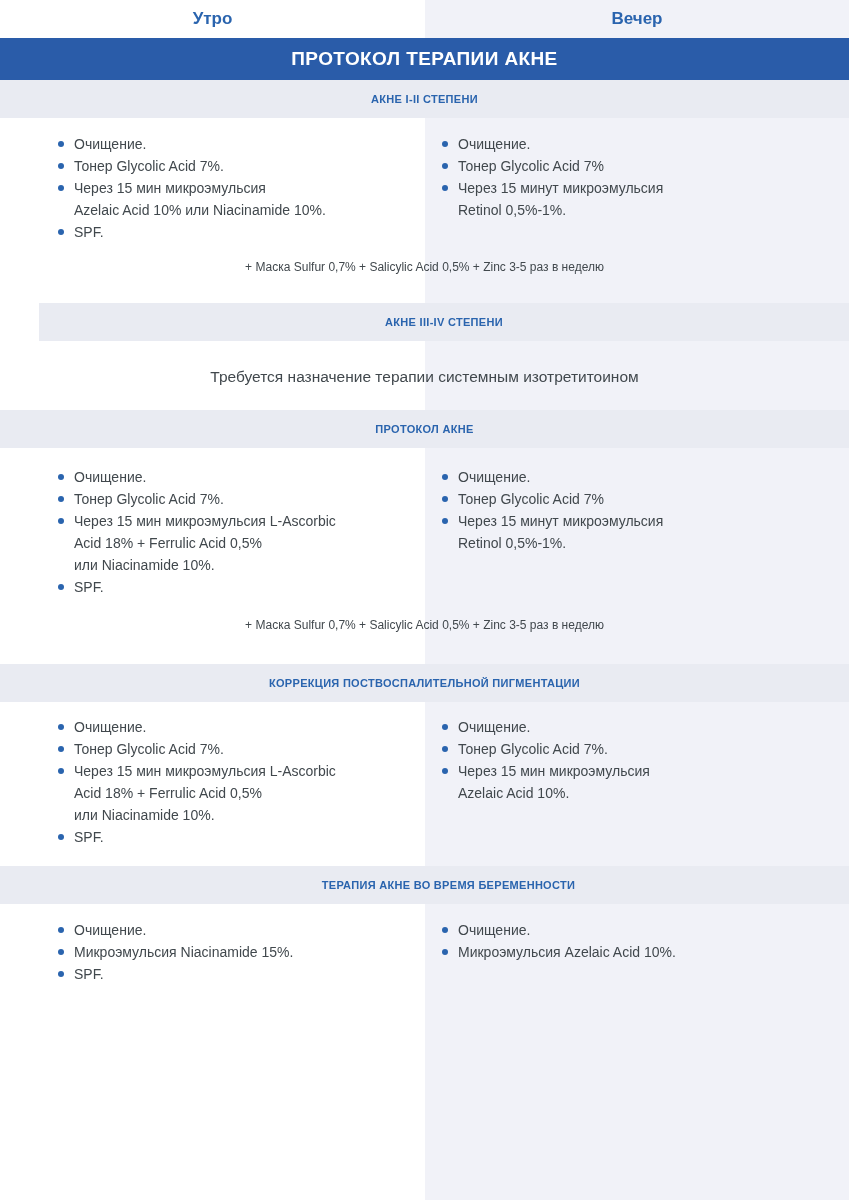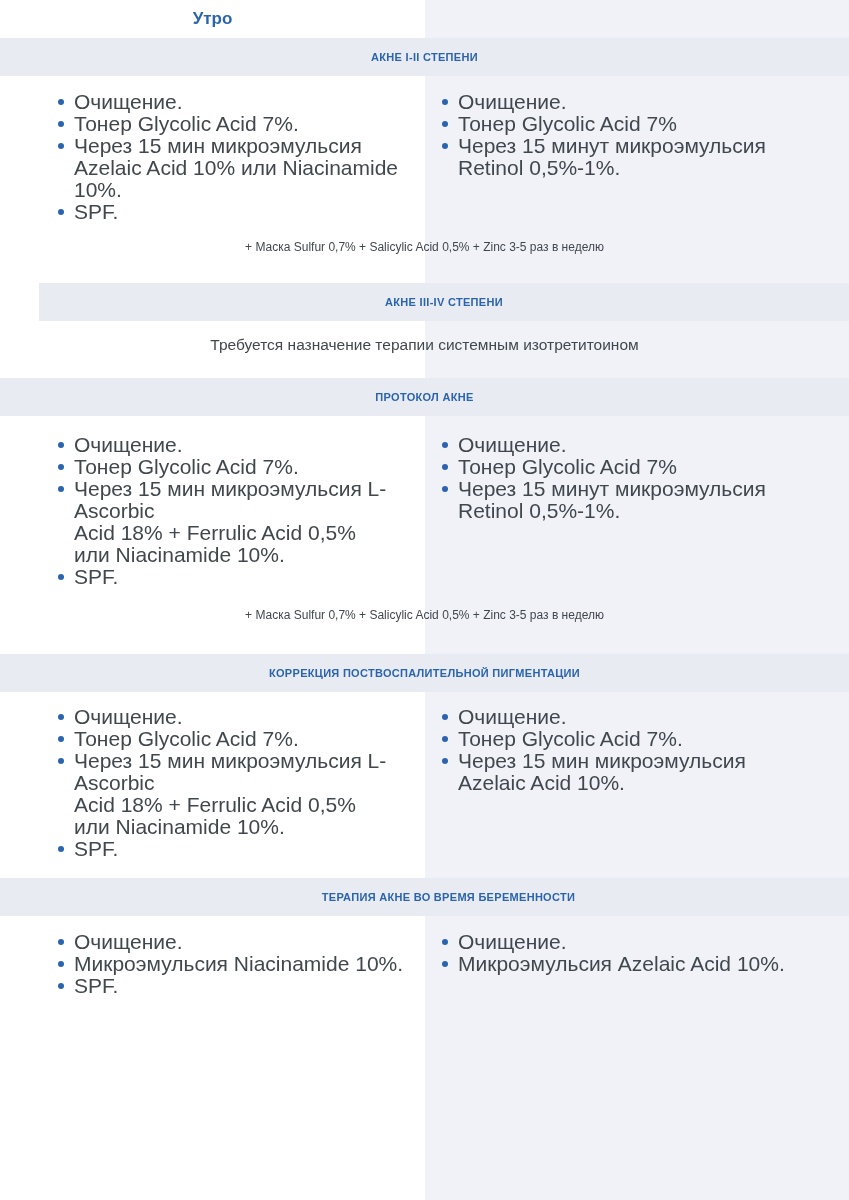--- a/index.html
+++ b/index.html
@@ -64,21 +64,21 @@
 
   .cols { display: flex; }
   .col { padding-top: 15px; }
   .col.morning { width: 425px; padding-left: 57px; padding-right: 10px; }
   .col.evening { width: 424px; padding-left: 16px; padding-right: 10px; }
 
   ul.bullets { list-style: none; margin: 0; padding: 0; }
   ul.bullets li {
     position: relative;
     padding-left: 17px;
-    font-size: 21px;
+    font-size: 14px;
     line-height: 22px;
     color: var(--col-text, #41484d);
     white-space: pre-line;
   }
   ul.bullets li::before {
     content: "";
     position: absolute;
     left: 1px;
     top: 8px;
     width: 6px;
@@ -96,40 +96,42 @@
   .center-note {
     text-align: center;
     font-size: 15.5px;
     line-height: 22px;
     color: var(--col-text, #41484d);
   }
 
   
   .plus-line.p1 { margin-top: 13px; }
   .banner-2 { margin-top: 25px; margin-left: 39px; }
-  .center-note.n1 { margin-top: 13px; }
+  .center-note.n1 { margin-top: 25px; }
   .banner-3 { margin-top: 22px; }
   .cols.c2 .col { padding-top: 18px; }
   .plus-line.p2 { margin-top: 16px; }
   .banner-4 { margin-top: 28px; text-align: center; }
   .cols.c3 .col { padding-top: 14px; }
   .banner-5 { margin-top: 18px; padding-left: 48px; }
   .cols.c4 .col { padding-top: 15px; }
 </style>
 </head>
 <body>
 
 <div class="page">
   <div class="evening-stripe"></div>
   <div class="content">
 
     <div class="header-row">
       <div class="header-cell morning">Утро</div>
-    </div>
-
+      <div class="header-cell evening">Вечер</div>
+    </div>
+
+    <div class="title-banner">ПРОТОКОЛ ТЕРАПИИ АКНЕ</div>
 
     <div class="section-banner banner-1">АКНЕ I-II СТЕПЕНИ</div>
     <div class="cols c1">
       <div class="col morning">
         <ul class="bullets">
             <li>Очищение.</li>
             <li>Тонер Glycolic Acid 7%.</li>
             <li>Через 15 мин микроэмульсия
 Azelaic Acid 10% или Niacinamide 10%.</li>
             <li>SPF.</li>
@@ -192,21 +194,21 @@
 Azelaic Acid 10%.</li>
           </ul>
       </div>
     </div>
 
     <div class="section-banner banner-5">ТЕРАПИЯ АКНЕ ВО ВРЕМЯ БЕРЕМЕННОСТИ</div>
     <div class="cols c4">
       <div class="col morning">
         <ul class="bullets">
             <li>Очищение.</li>
-            <li>Микроэмульсия Niacinamide 10%.</li>
+            <li>Микроэмульсия Niacinamide 15%.</li>
             <li>SPF.</li>
           </ul>
       </div>
       <div class="col evening">
         <ul class="bullets">
             <li>Очищение.</li>
             <li>Микроэмульсия Azelaic Acid 10%.</li>
           </ul>
       </div>
     </div>

